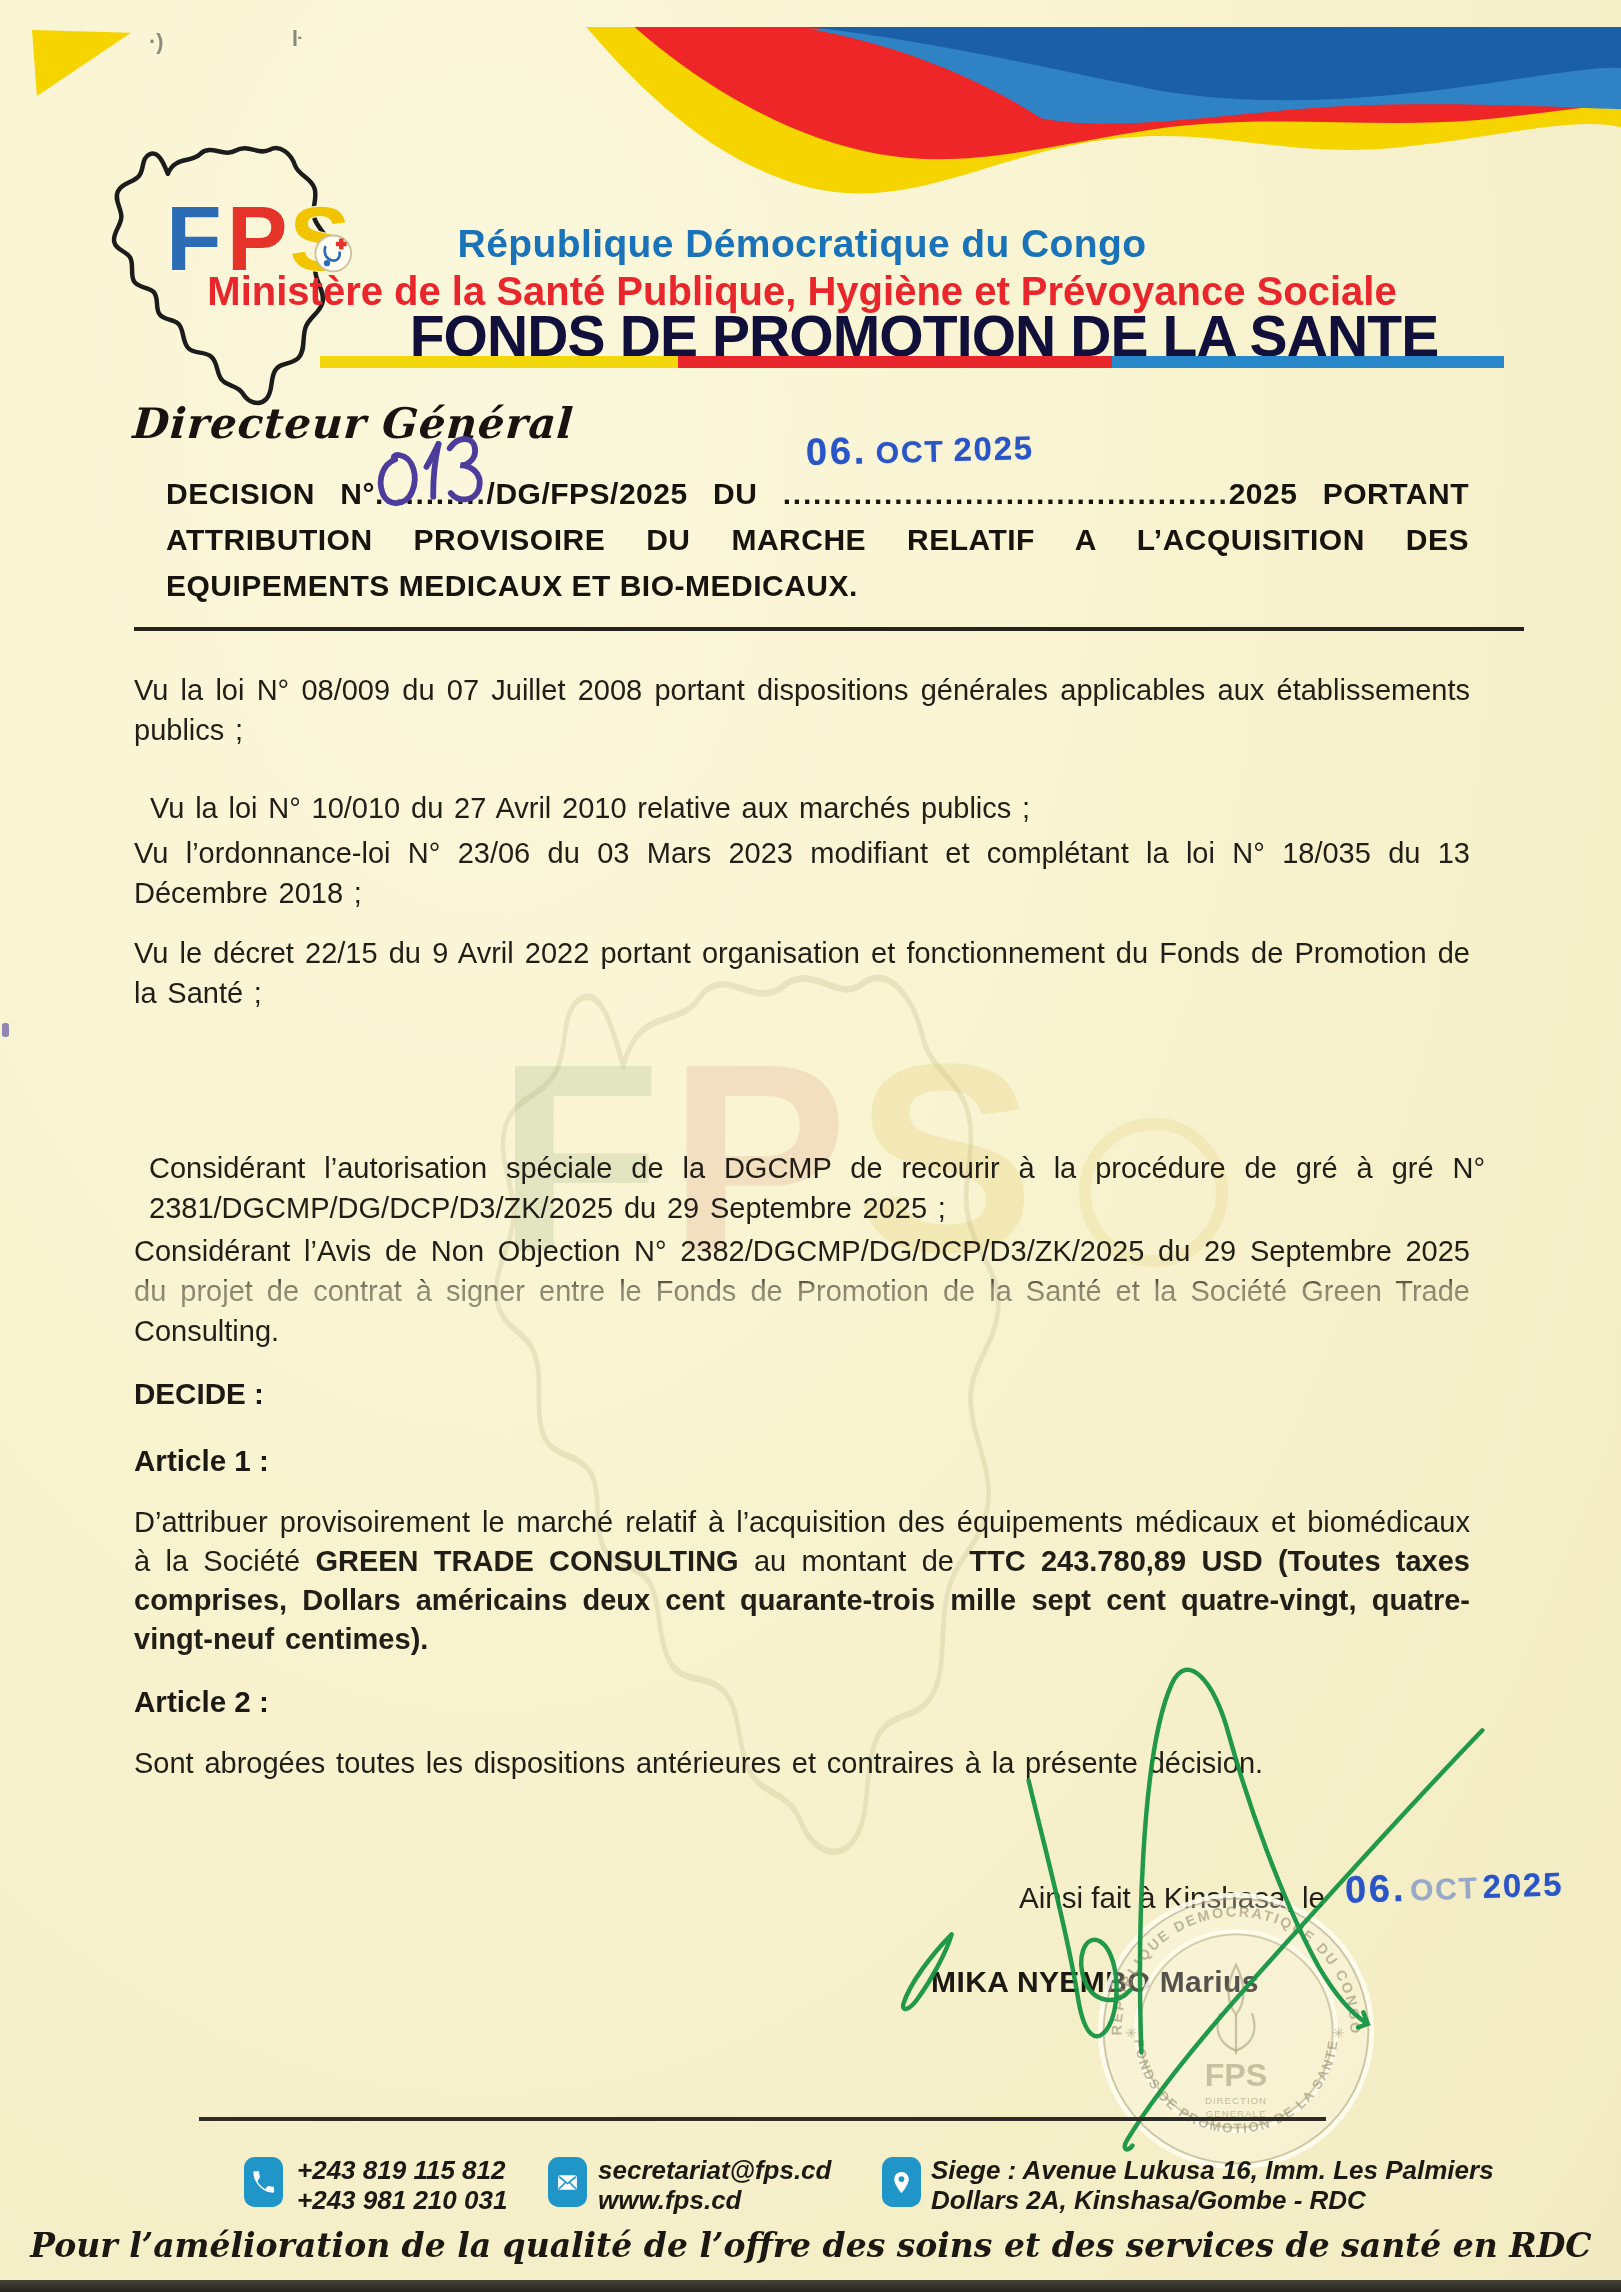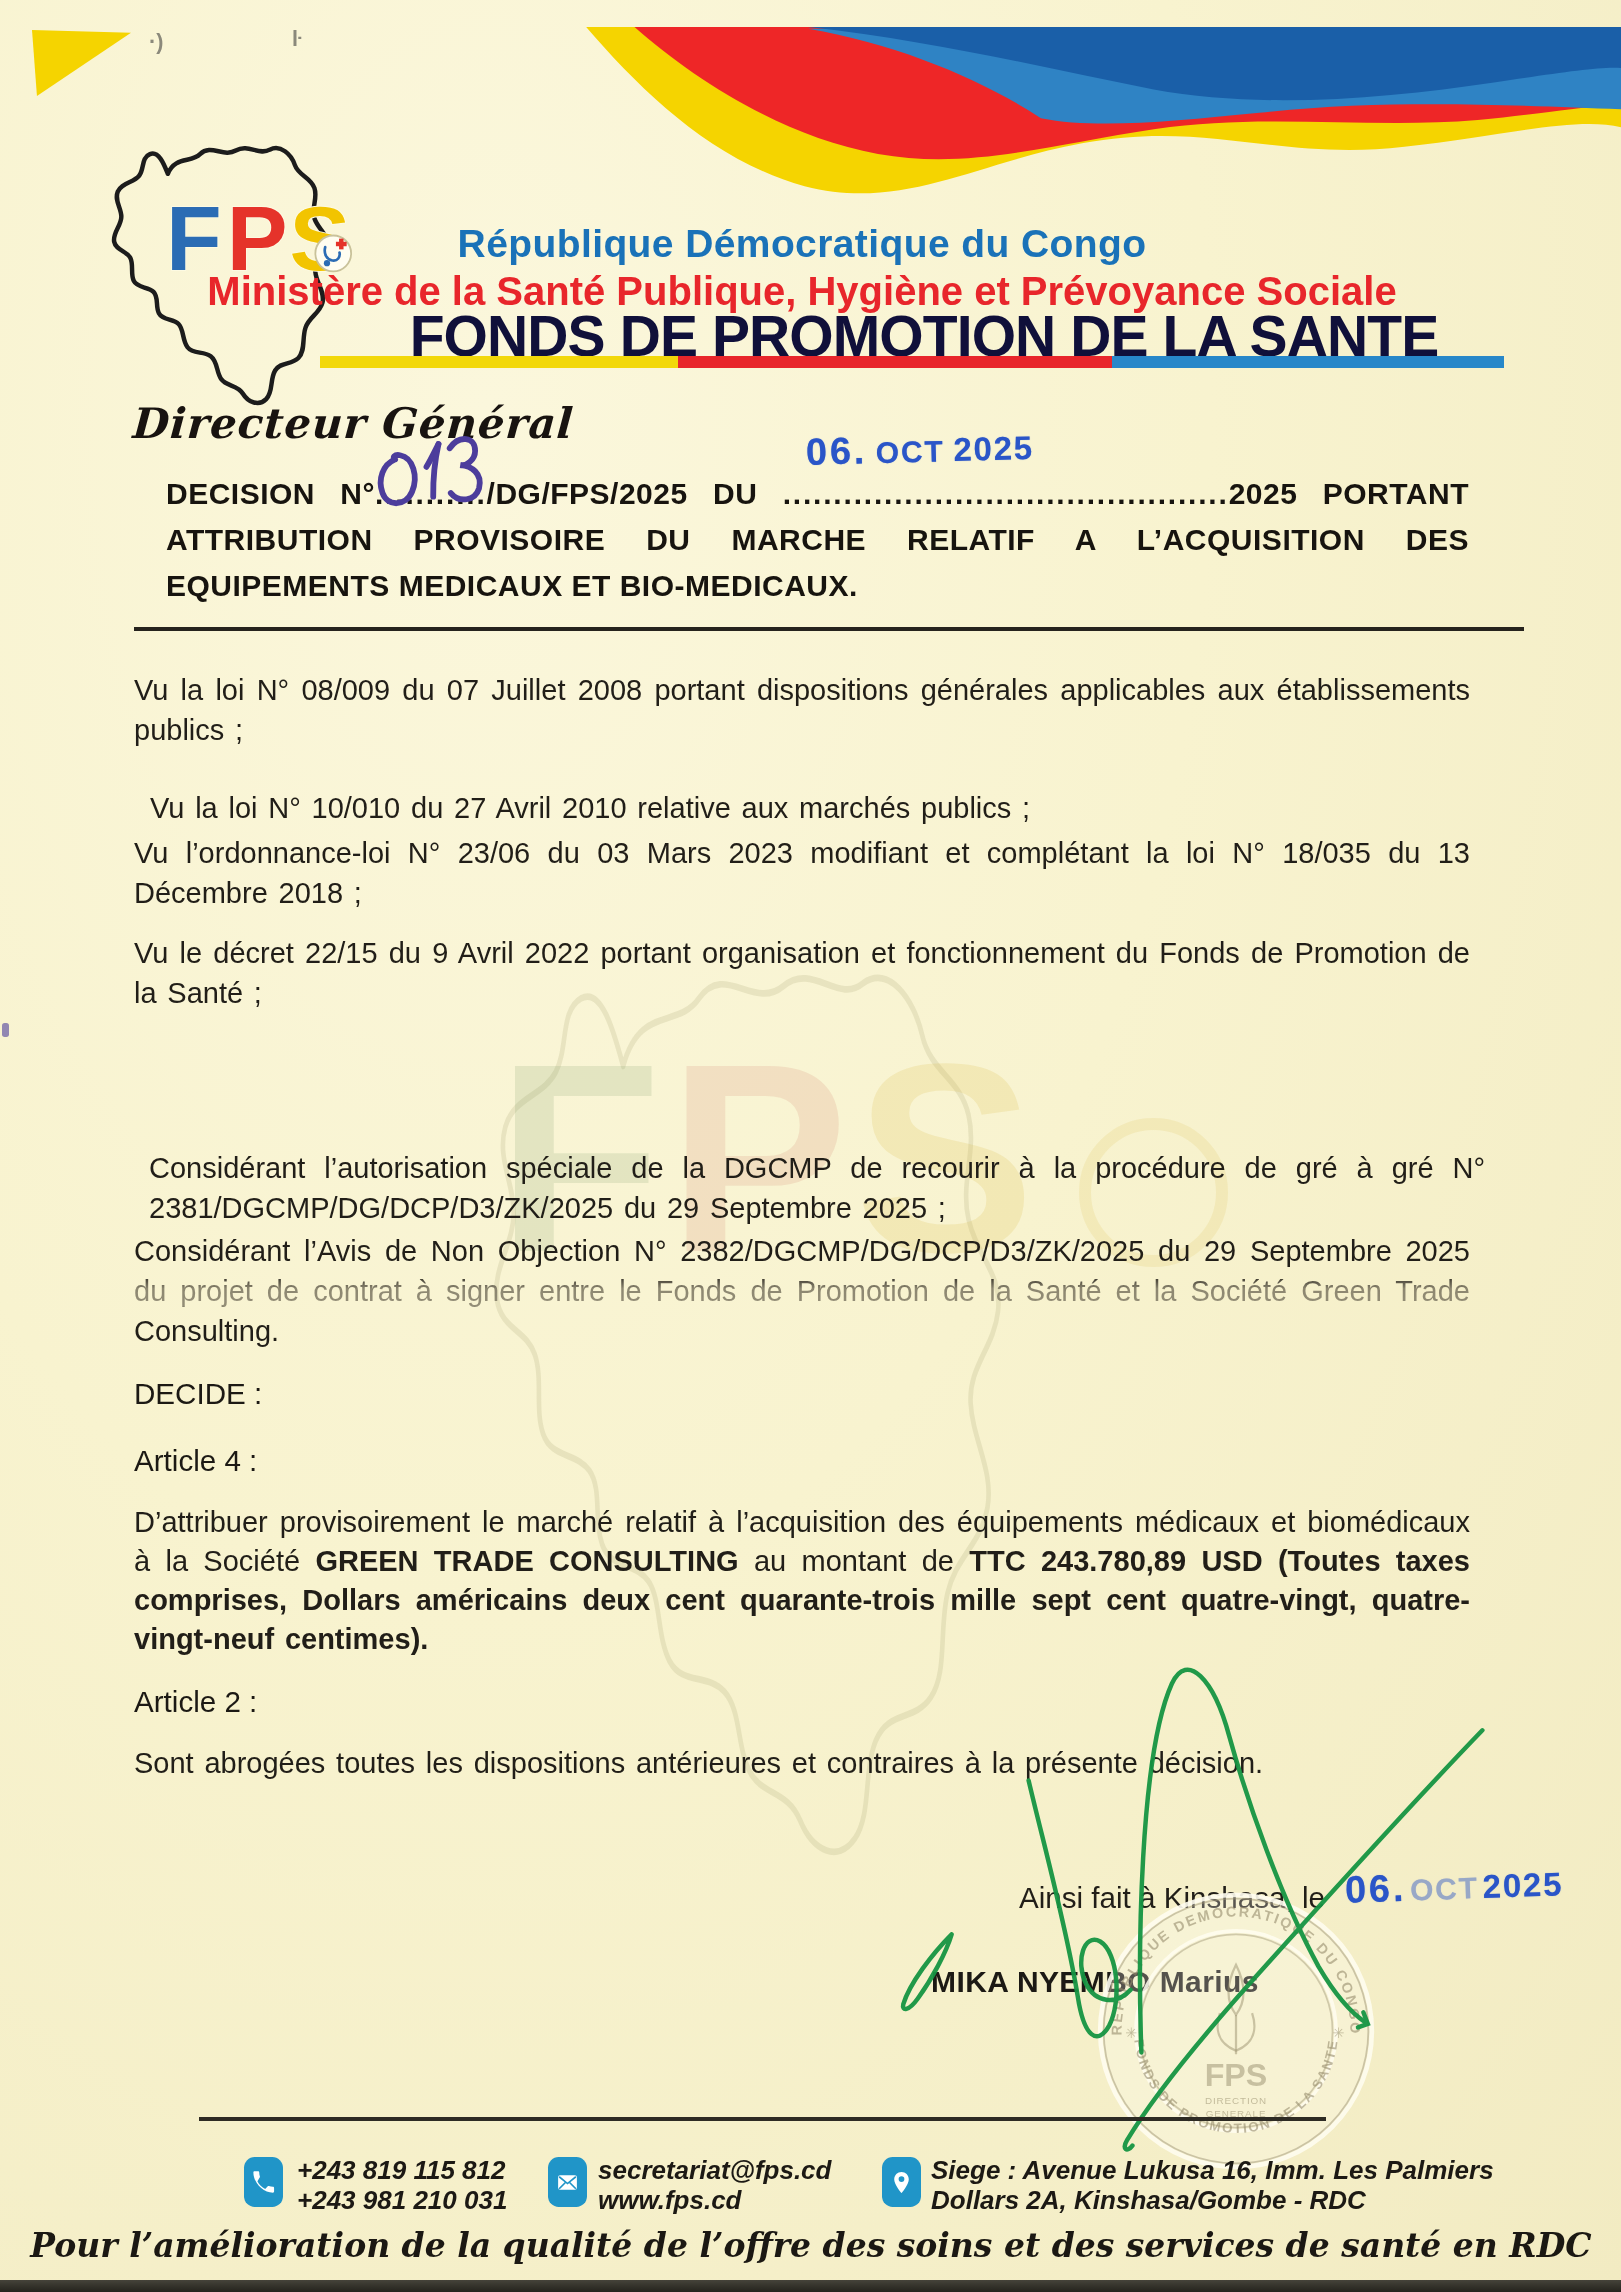--- a/index.html
+++ b/index.html
@@ -42,21 +42,21 @@
   .stamp .y2{font-size:33px;letter-spacing:1.8px;}
   .stamp1{left:23px;top:-45px;transform:rotate(-1.5deg);}
   .rule-main{left:134px;top:627px;width:1390px;height:3.6px;background:#26231d;}
   
   .recital,.bodytext{left:134px;width:1336px;font-size:29px;line-height:40px;
     text-align:justify;color:#211e18;word-spacing:2.7px;}
   .lastleft{text-align-last:left;}
   .smudged{background:linear-gradient(180deg,#211e18 0%,#211e18 36%,
      rgba(122,116,96,.85) 48%,rgba(122,116,96,.8) 62%,#211e18 74%,#211e18 100%);
      -webkit-background-clip:text;background-clip:text;color:transparent;}
-  .label-bold{left:134px;font-size:29.6px;font-weight:400;color:#1c1914;}
+  .label-bold{left:134px;font-size:29.6px;font-weight:700;color:#1c1914;}
   b.inline{font-weight:700;}
   
   .wm-map{left:421px;top:931px;width:716px;height:1012px;opacity:.55;}
   .wm-fps{left:497px;top:1003px;font-size:269px;font-weight:800;letter-spacing:7.2px;
     font-family:"Liberation Sans",sans-serif;}
   .wm-fps .f{color:rgba(110,150,95,.16);}
   .wm-fps .p{color:rgba(205,120,100,.16);}
   .wm-fps .s{color:rgba(215,185,60,.18);}
   .wm-circle{left:1079px;top:1118px;width:125px;height:125px;border:12.5px solid rgba(220,195,90,.18);
     border-radius:50%;}
@@ -138,21 +138,21 @@
   <div class="abs rule-main"></div>
 
   <p class="abs recital lastleft" style="top:670px;margin:0;">Vu la loi N° 08/009 du 07 Juillet 2008 portant dispositions générales applicables aux établissements publics ;</p>
   <p class="abs recital lastleft" style="top:772px;margin:16px;">Vu la loi N° 10/010 du 27 Avril 2010 relative aux marchés publics ;</p>
   <p class="abs recital lastleft" style="top:833px;margin:0;">Vu l’ordonnance-loi N° 23/06 du 03 Mars 2023 modifiant et complétant la loi N° 18/035 du 13 Décembre 2018 ;</p>
   <p class="abs recital lastleft" style="top:933px;margin:0;">Vu le décret 22/15 du 9 Avril 2022 portant organisation et fonctionnement du Fonds de Promotion de la Santé ;</p>
   <p class="abs recital lastleft" style="top:1133px;margin:15px;">Considérant l’autorisation spéciale de la DGCMP de recourir à la procédure de gré à gré N° 2381/DGCMP/DG/DCP/D3/ZK/2025 du 29 Septembre 2025 ;</p>
   <p class="abs recital lastleft smudged" style="top:1231px;margin:0;">Considérant l’Avis de Non Objection N° 2382/DGCMP/DG/DCP/D3/ZK/2025 du 29 Septembre 2025 du projet de contrat à signer entre le Fonds de Promotion de la Santé et la Société Green Trade Consulting.</p>
 
   <div class="abs label-bold" style="top:1377px;">DECIDE :</div>
-  <div class="abs label-bold" style="top:1444px;">Article 4 :</div>
+  <div class="abs label-bold" style="top:1444px;">Article 1 :</div>
 
   <p class="abs bodytext lastleft" style="top:1503px;margin:0;line-height:39px;"><span>D’attribuer provisoirement le marché relatif à l’acquisition des équipements médicaux et biomédicaux à la Société </span><b class="inline">GREEN TRADE CONSULTING</b><span> au montant de </span><b class="inline">TTC 243.780,89 USD (Toutes taxes comprises, Dollars américains deux cent quarante-trois mille sept cent quatre-vingt, quatre-vingt-neuf centimes).</b></p>
 
   <div class="abs label-bold" style="top:1685px;">Article 2 :</div>
   <p class="abs bodytext lastleft" style="top:1743px;margin:0;">Sont abrogées toutes les dispositions antérieures et contraires à la présente décision.</p>
 
   <div class="abs place-line">Ainsi fait à Kinshasa, le</div>
   <span class="stamp stamp2"><span class="d">06.</span> <span class="m">OCT</span> <span class="y2">2025</span></span>
   <div class="abs signer">MIKA NYEMBO Marius</div>
 

